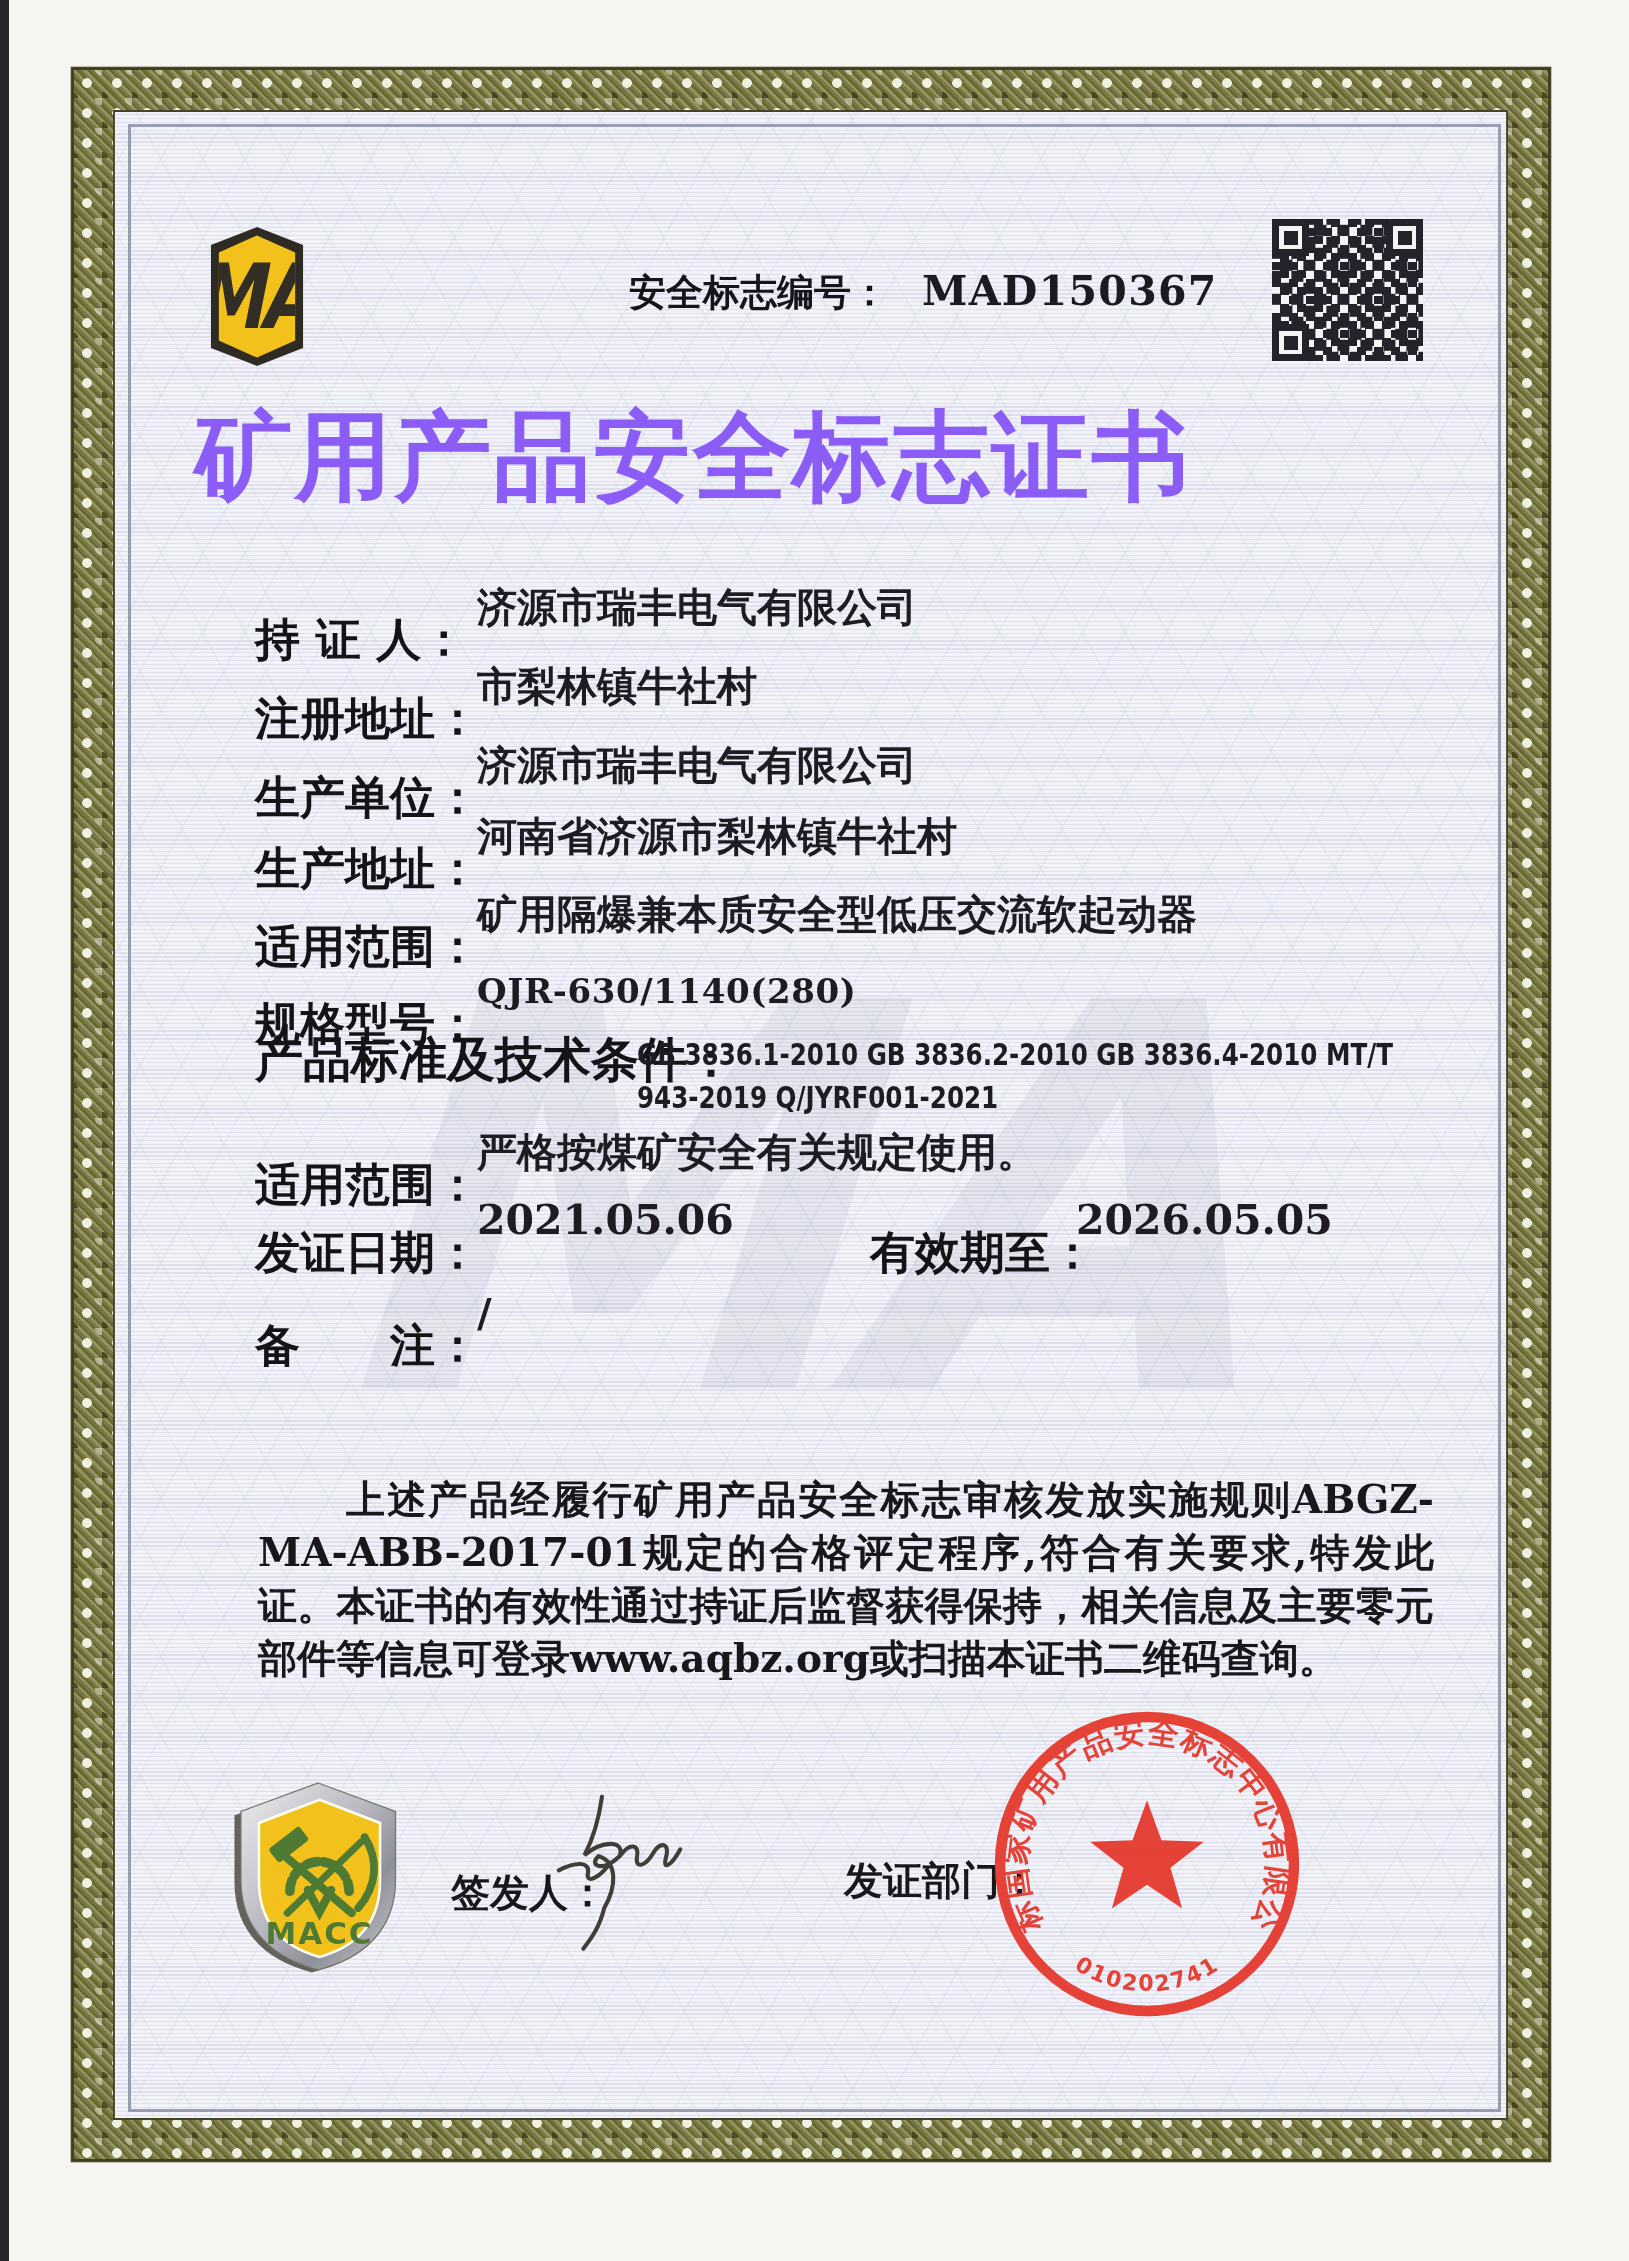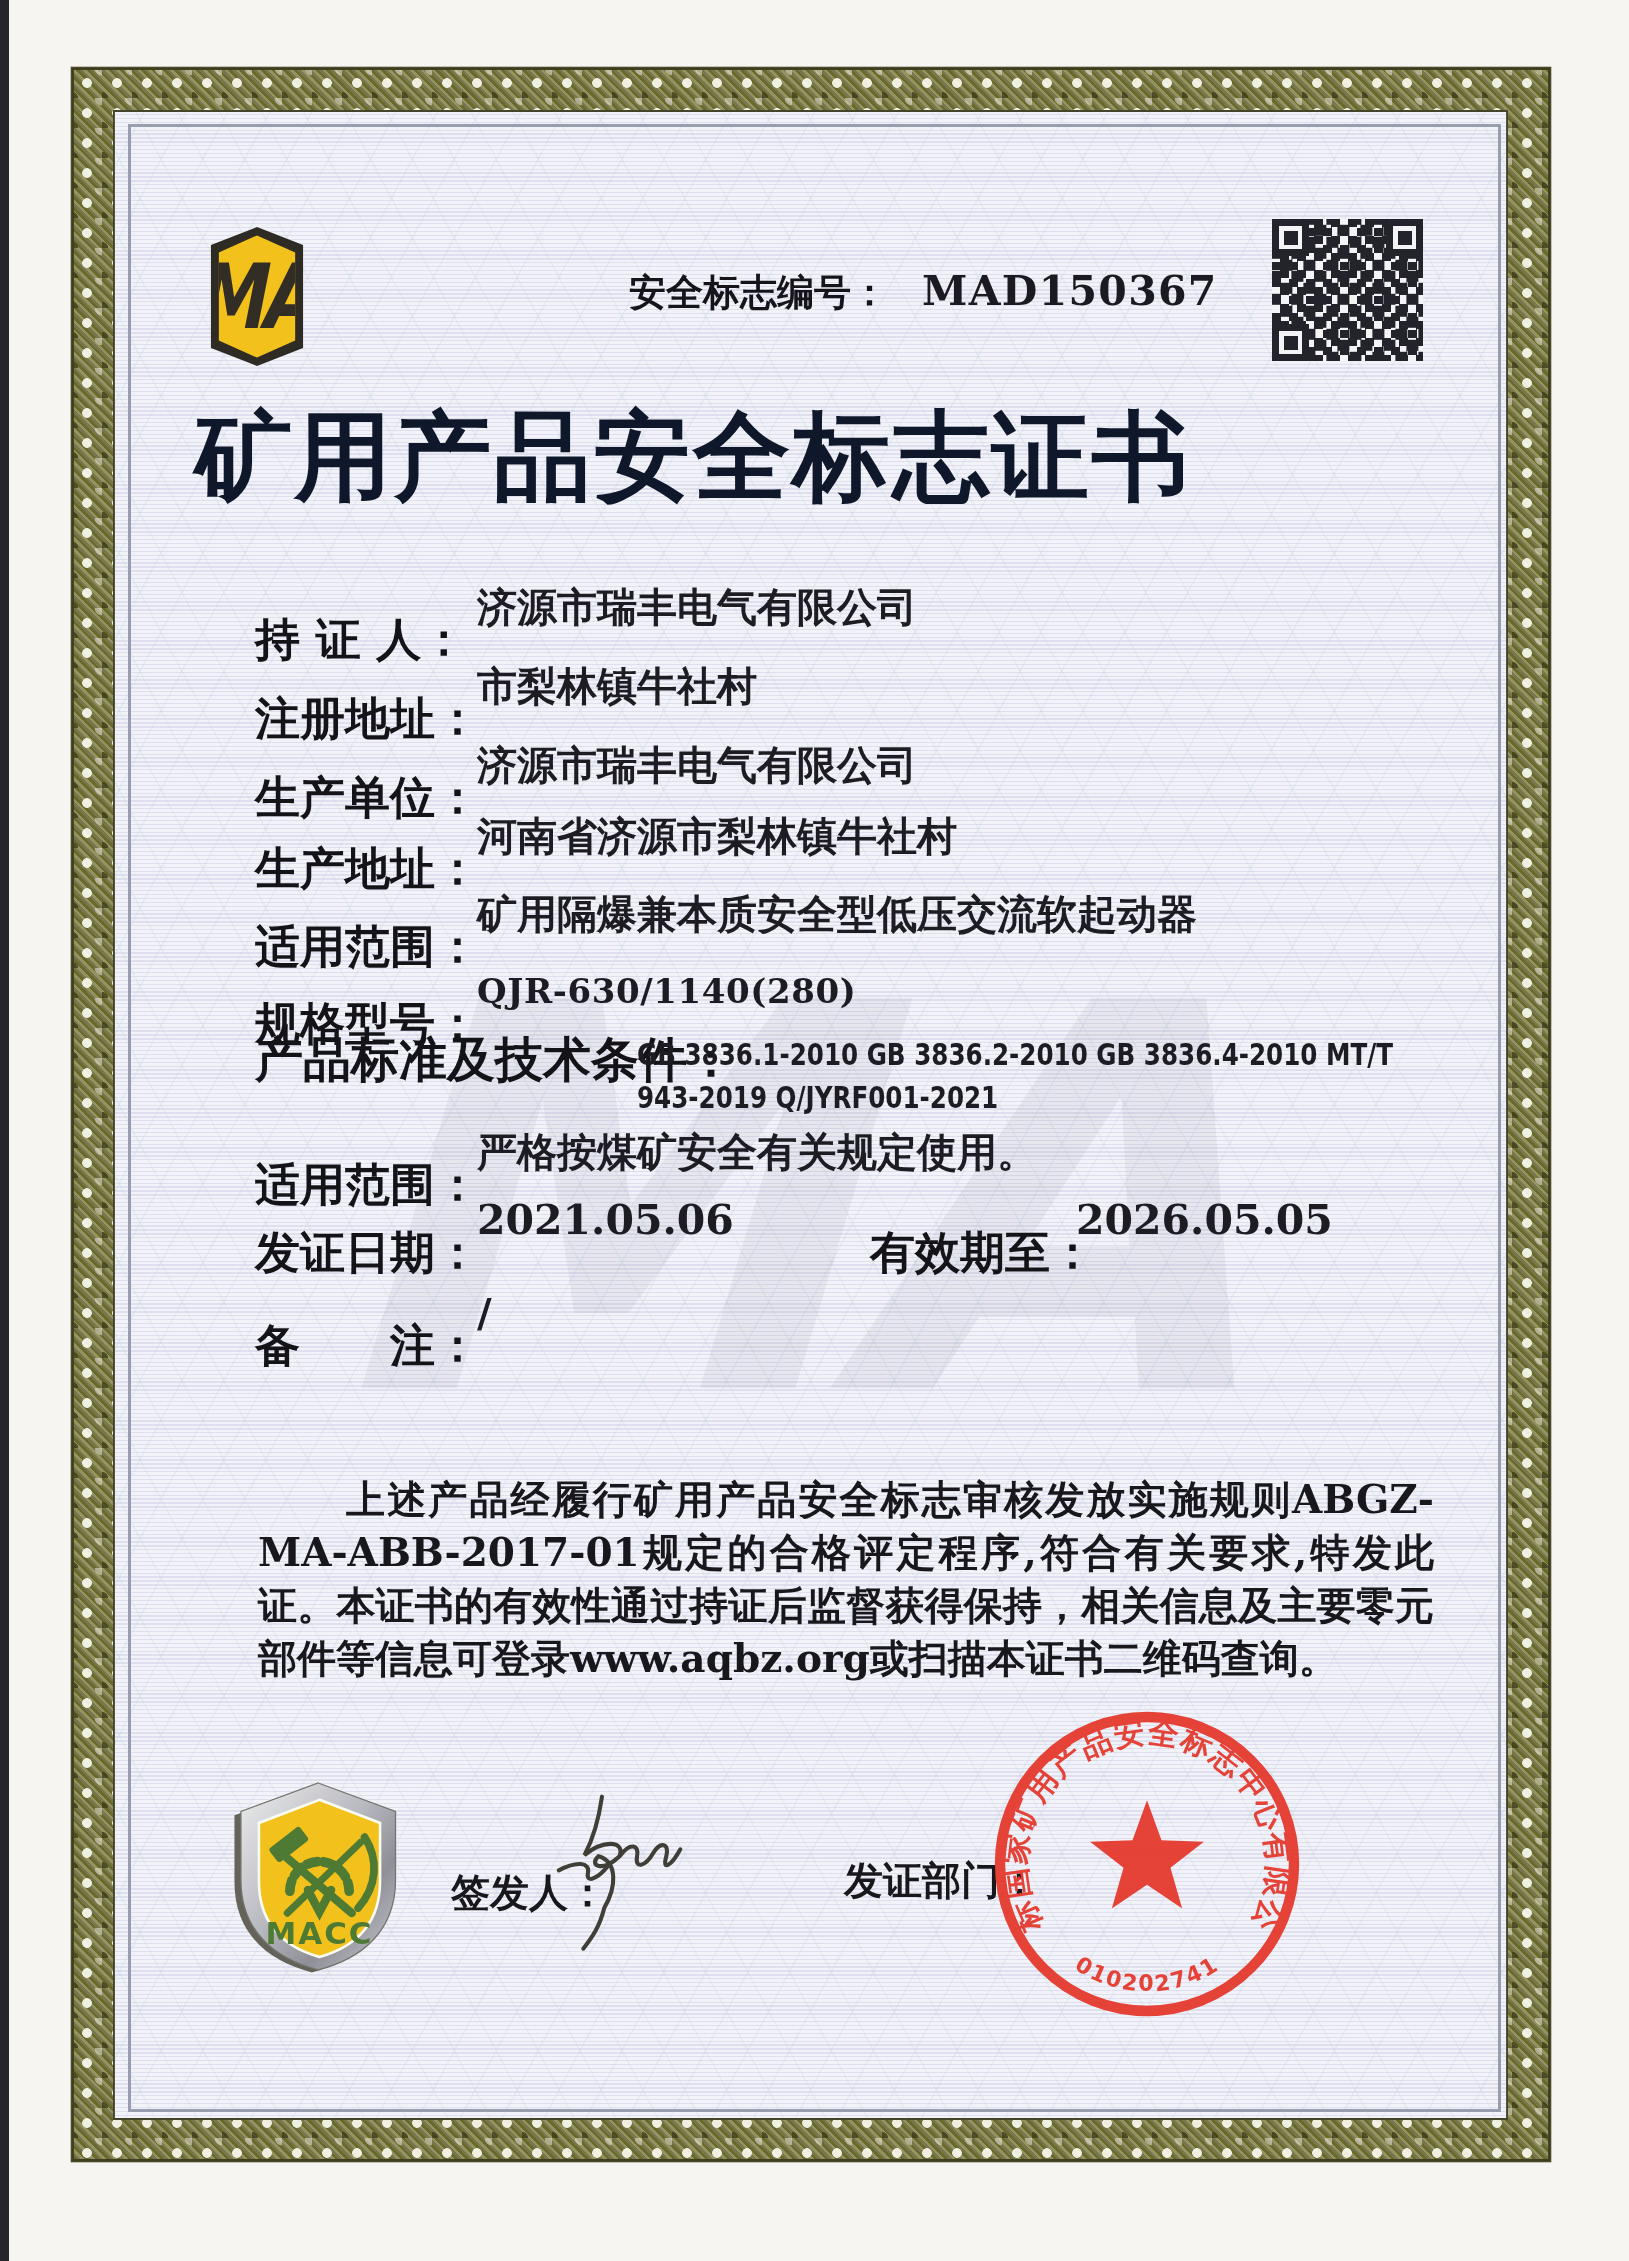--- a/index.html
+++ b/index.html
@@ -52,21 +52,21 @@
       background-image:
         repeating-conic-gradient(#23232c 0% 25%, transparent 0% 50%),
         repeating-conic-gradient(#23232c 0% 25%, transparent 0% 50%);
       background-position:0 0,8.4px 5.8px;background-size:17px 17px,23px 23px;}
   .qf{position:absolute;width:37px;height:37px;border:7.7px solid #23232c;background:#f4f4f7;box-sizing:border-box;}
   .qf::after{content:"";position:absolute;inset:4.5px;background:#23232c;}
   .qf.tl{left:0;top:0;} .qf.tr{right:0;top:0;} .qf.bl{left:0;bottom:0;}
 
   
   .title{position:absolute;left:113px;top:393px;width:1160px;text-align:center;
-         font-size:97px;font-weight:900;letter-spacing:2.6px;color:#0f172a;}
+         font-size:97px;font-weight:900;letter-spacing:2.6px;color:#8b5cf6;}
 
   
   .row{position:absolute;left:255px;display:flex;align-items:flex-start;}
   .lab{font-weight:800;font-size:45px;line-height:54px;white-space:nowrap;width:222px;flex:none;color:#131318;margin-top:33px;}
   .val{font-family:"DejaVu Serif","Liberation Serif",serif;font-weight:700;font-size:40px;line-height:54px;color:#1c1c22;}
   .lab-std{font-weight:800;font-size:48px;line-height:43px;white-space:nowrap;width:382px;flex:none;color:#131318;padding-top:5.2px;}
   .val-std{font-weight:700;font-size:30px;line-height:43px;color:#1c1c22;white-space:pre-line;
            transform:scaleX(.82);transform-origin:left top;width:967px;letter-spacing:0;}
   .val-latin{font-weight:700;font-size:34px;line-height:54px;letter-spacing:0.6px;color:#1c1c22;}
   .date-val{font-family:"DejaVu Serif","Liberation Serif",serif;font-weight:700;font-size:41px;line-height:54px;color:#1c1c22;}

